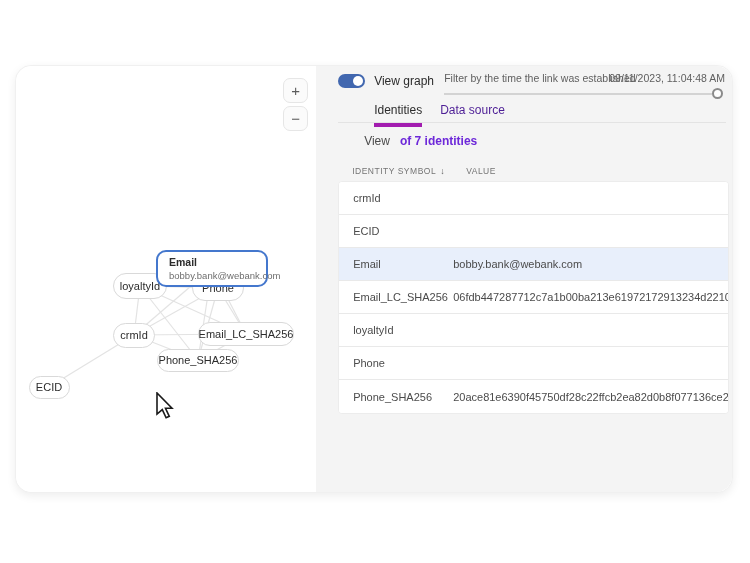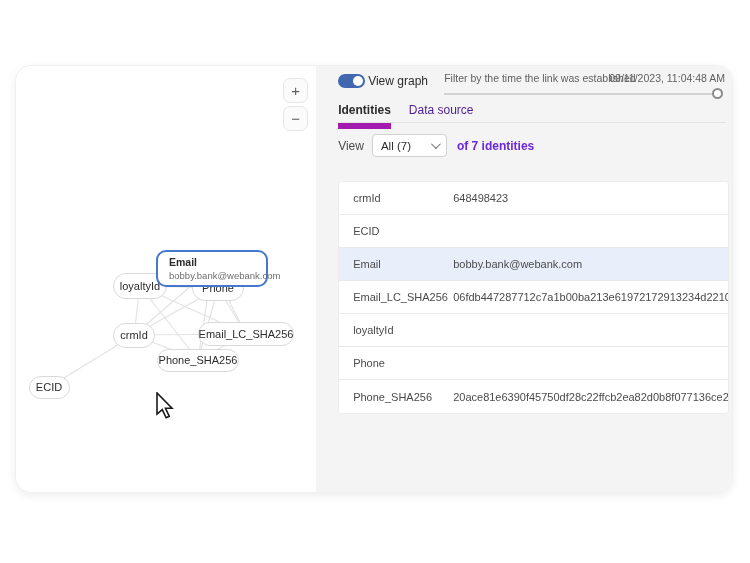--- a/index.html
+++ b/index.html
@@ -22,36 +22,36 @@
     align-items:center; font-size:10.5px; color:#333; white-space:nowrap; z-index:2; cursor:pointer; }
   .node.selected { border:2px solid #4477cd; border-radius:10px; z-index:3;
     align-items:flex-start; padding-left:11px; }
   .node-label { font-size:11px; color:#2c2c2c; }
   .node.selected .node-label { font-weight:bold; font-size:10.5px; }
   .node-sub { font-size:9.5px; color:#6e6e6e; margin-top:2px; }
   .cursor { position:absolute; left:140px; top:326px; z-index:6; }
   
   .side-panel { position:relative; width:417px; height:100%; background:#f4f4f4;
     border-radius:0 16px 16px 0; }
-  .toggle-row { position:absolute; left:22px; top:8px; display:flex; align-items:center; gap:3px; }
+  .toggle-row { position:absolute; left:22px; top:8px; display:flex; align-items:center; gap:9px; }
   .toggle { width:27px; height:14px; border-radius:8px; background:#4167af; position:relative; cursor:pointer; }
   .toggle .knob { position:absolute; right:2px; top:2px; width:10px; height:10px;
     border-radius:50%; background:#fff; }
   .toggle-label { font-size:12px; color:#2c2c2c; }
   .filter-label { position:absolute; left:128px; top:6px; font-size:10.5px; color:#5f5f5f; }
   .timestamp { position:absolute; right:7px; top:6px; font-size:10.5px; color:#5f5f5f; }
   .slider-track { position:absolute; left:128px; top:27px; width:268px; height:2px; background:#d3d3d3; cursor:pointer; }
   .slider-handle { position:absolute; left:396px; top:22px; width:11px; height:11px;
     border-radius:50%; background:#fdfdfd; border:2px solid #8a8a8a; cursor:pointer; }
   .tabs { position:absolute; left:22px; top:37px; display:flex; gap:18px; }
   .tab { font-size:12px; color:#4c1d95; padding-bottom:6px; cursor:pointer; }
-  .tab.selected { color:#2c2c2c; font-weight:bold; border-bottom:6px solid #a21caf; }
+  .tab.selected { color:#2c2c2c; font-weight:normal; border-bottom:4px solid #a21caf;margin-left:36px; }
   .tabs-divider { position:absolute; left:22px; top:56px; width:388px; height:1px; background:#e3e3e3; }
   .view-row { position:absolute; left:22px; top:68px; display:flex; align-items:center; }
-  .view-label { font-size:12px; color:#4b4b4b; }
+  .view-label { font-size:12px; color:#4b4b4b;margin-left:26px; }
   .dropdown { margin-left:8px; width:75px; height:23px; background:#fff;
     border:1px solid #d1d1d1; border-radius:4px; display:flex; align-items:center;
     padding:0 8px; cursor:pointer; }
   .dropdown-value { font-size:11.5px; color:#2c2c2c; flex:1; }
   .chev { width:7px; height:7px; border-right:1.5px solid #6e6e6e;
     border-bottom:1.5px solid #6e6e6e; transform:rotate(45deg) translateY(-2px); }
   .view-summary { margin-left:10px; font-size:12px; font-weight:bold; color:#6d28d9; }
   .thead { position:absolute; left:22px; top:100px; width:391px; display:flex;
     font-size:8.5px; letter-spacing:0.06em; color:#747474; }
   .thc1 { width:128px; padding-left:14px; cursor:pointer; }
@@ -138,32 +138,33 @@
     <div class="slider-handle"></div>
 
     <div class="tabs">
       <div class="tab selected">Identities</div>
       <div class="tab">Data source</div>
     </div>
     <div class="tabs-divider"></div>
 
     <div class="view-row">
       <span class="view-label">View</span>
-      <div class="dropdown">
-        <span class="dropdown-value">All (7)</span>
-        <span class="chev"></span>
-      </div>
       <span class="view-summary">of 7 identities</span>
     </div>
 
+    <div class="thead">
+      <div class="thc1">
+        <span>IDENTITY SYMBOL</span><span class="sort-arrow">↓</span>
+      </div>
+      <div class="thc2">VALUE</div>
+    </div>
 
     <div class="ttable">
         <div class="trow">
           <div class="c1">crmId</div>
-          <div class="c2">648498423</div>
         </div>
         <div class="trow">
           <div class="c1">ECID</div>
         </div>
         <div class="trow hl">
           <div class="c1">Email</div>
           <div class="c2">bobby.bank@webank.com</div>
         </div>
         <div class="trow">
           <div class="c1">Email_LC_SHA256</div>

